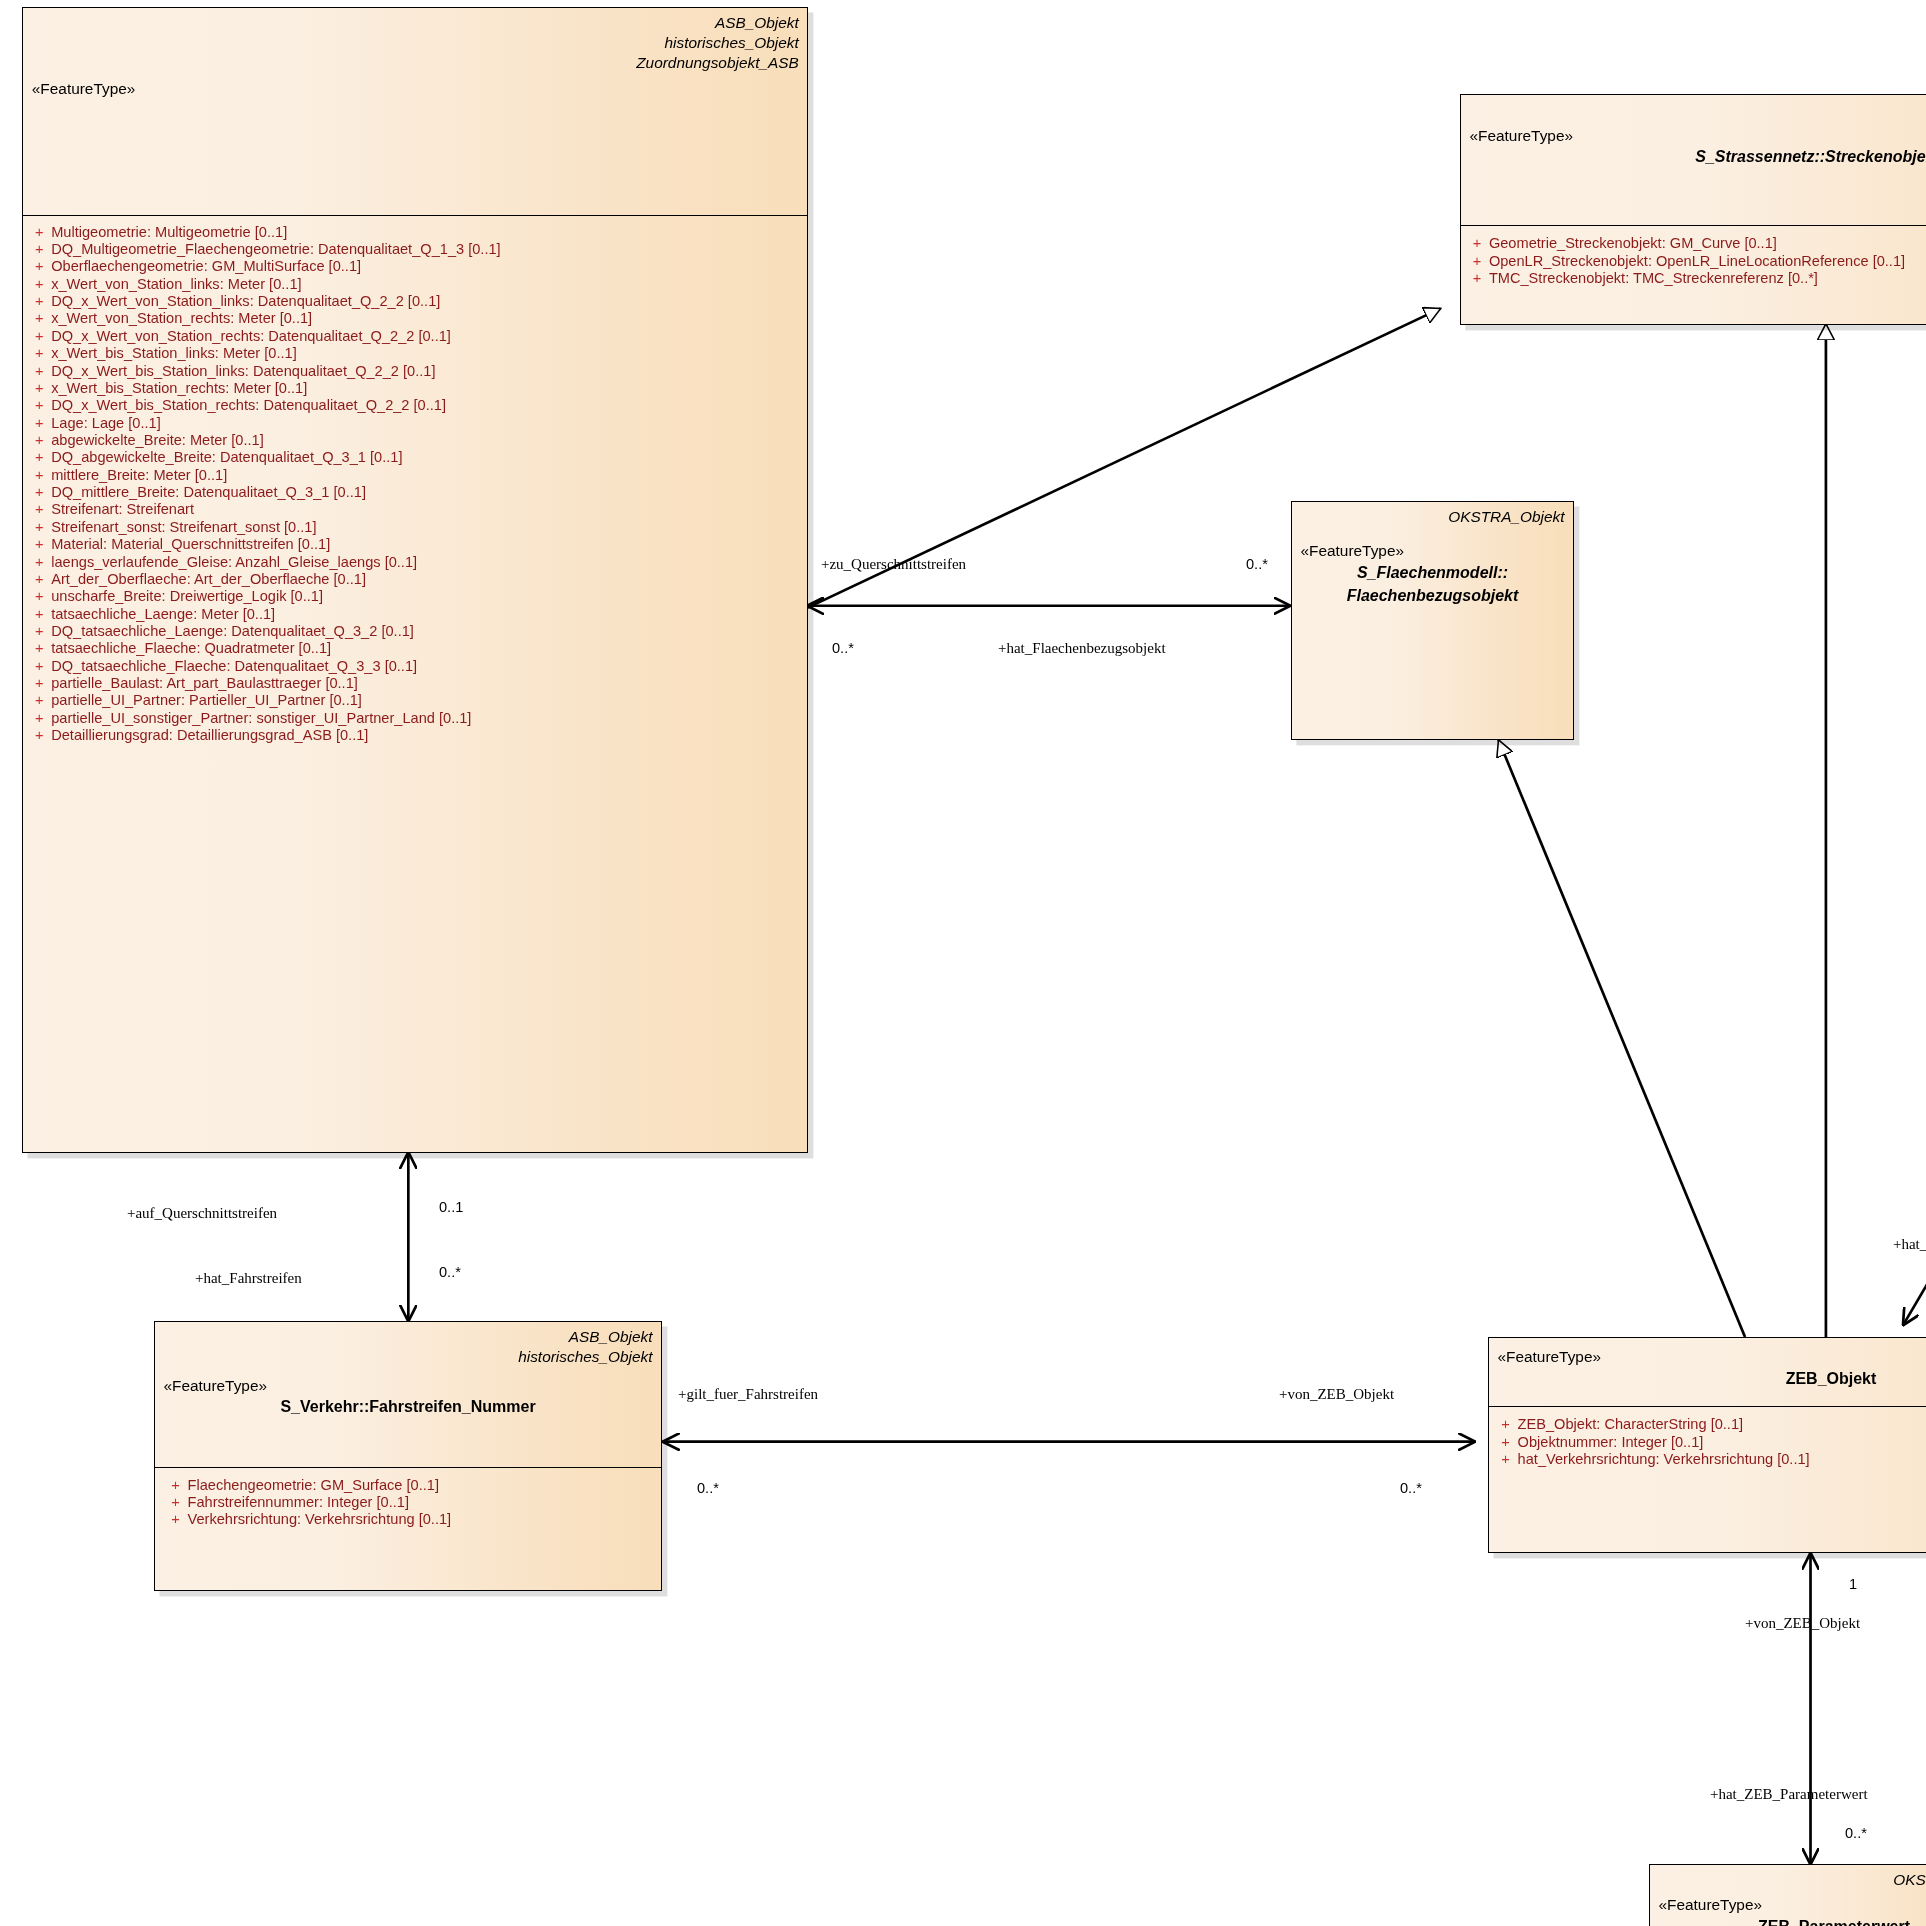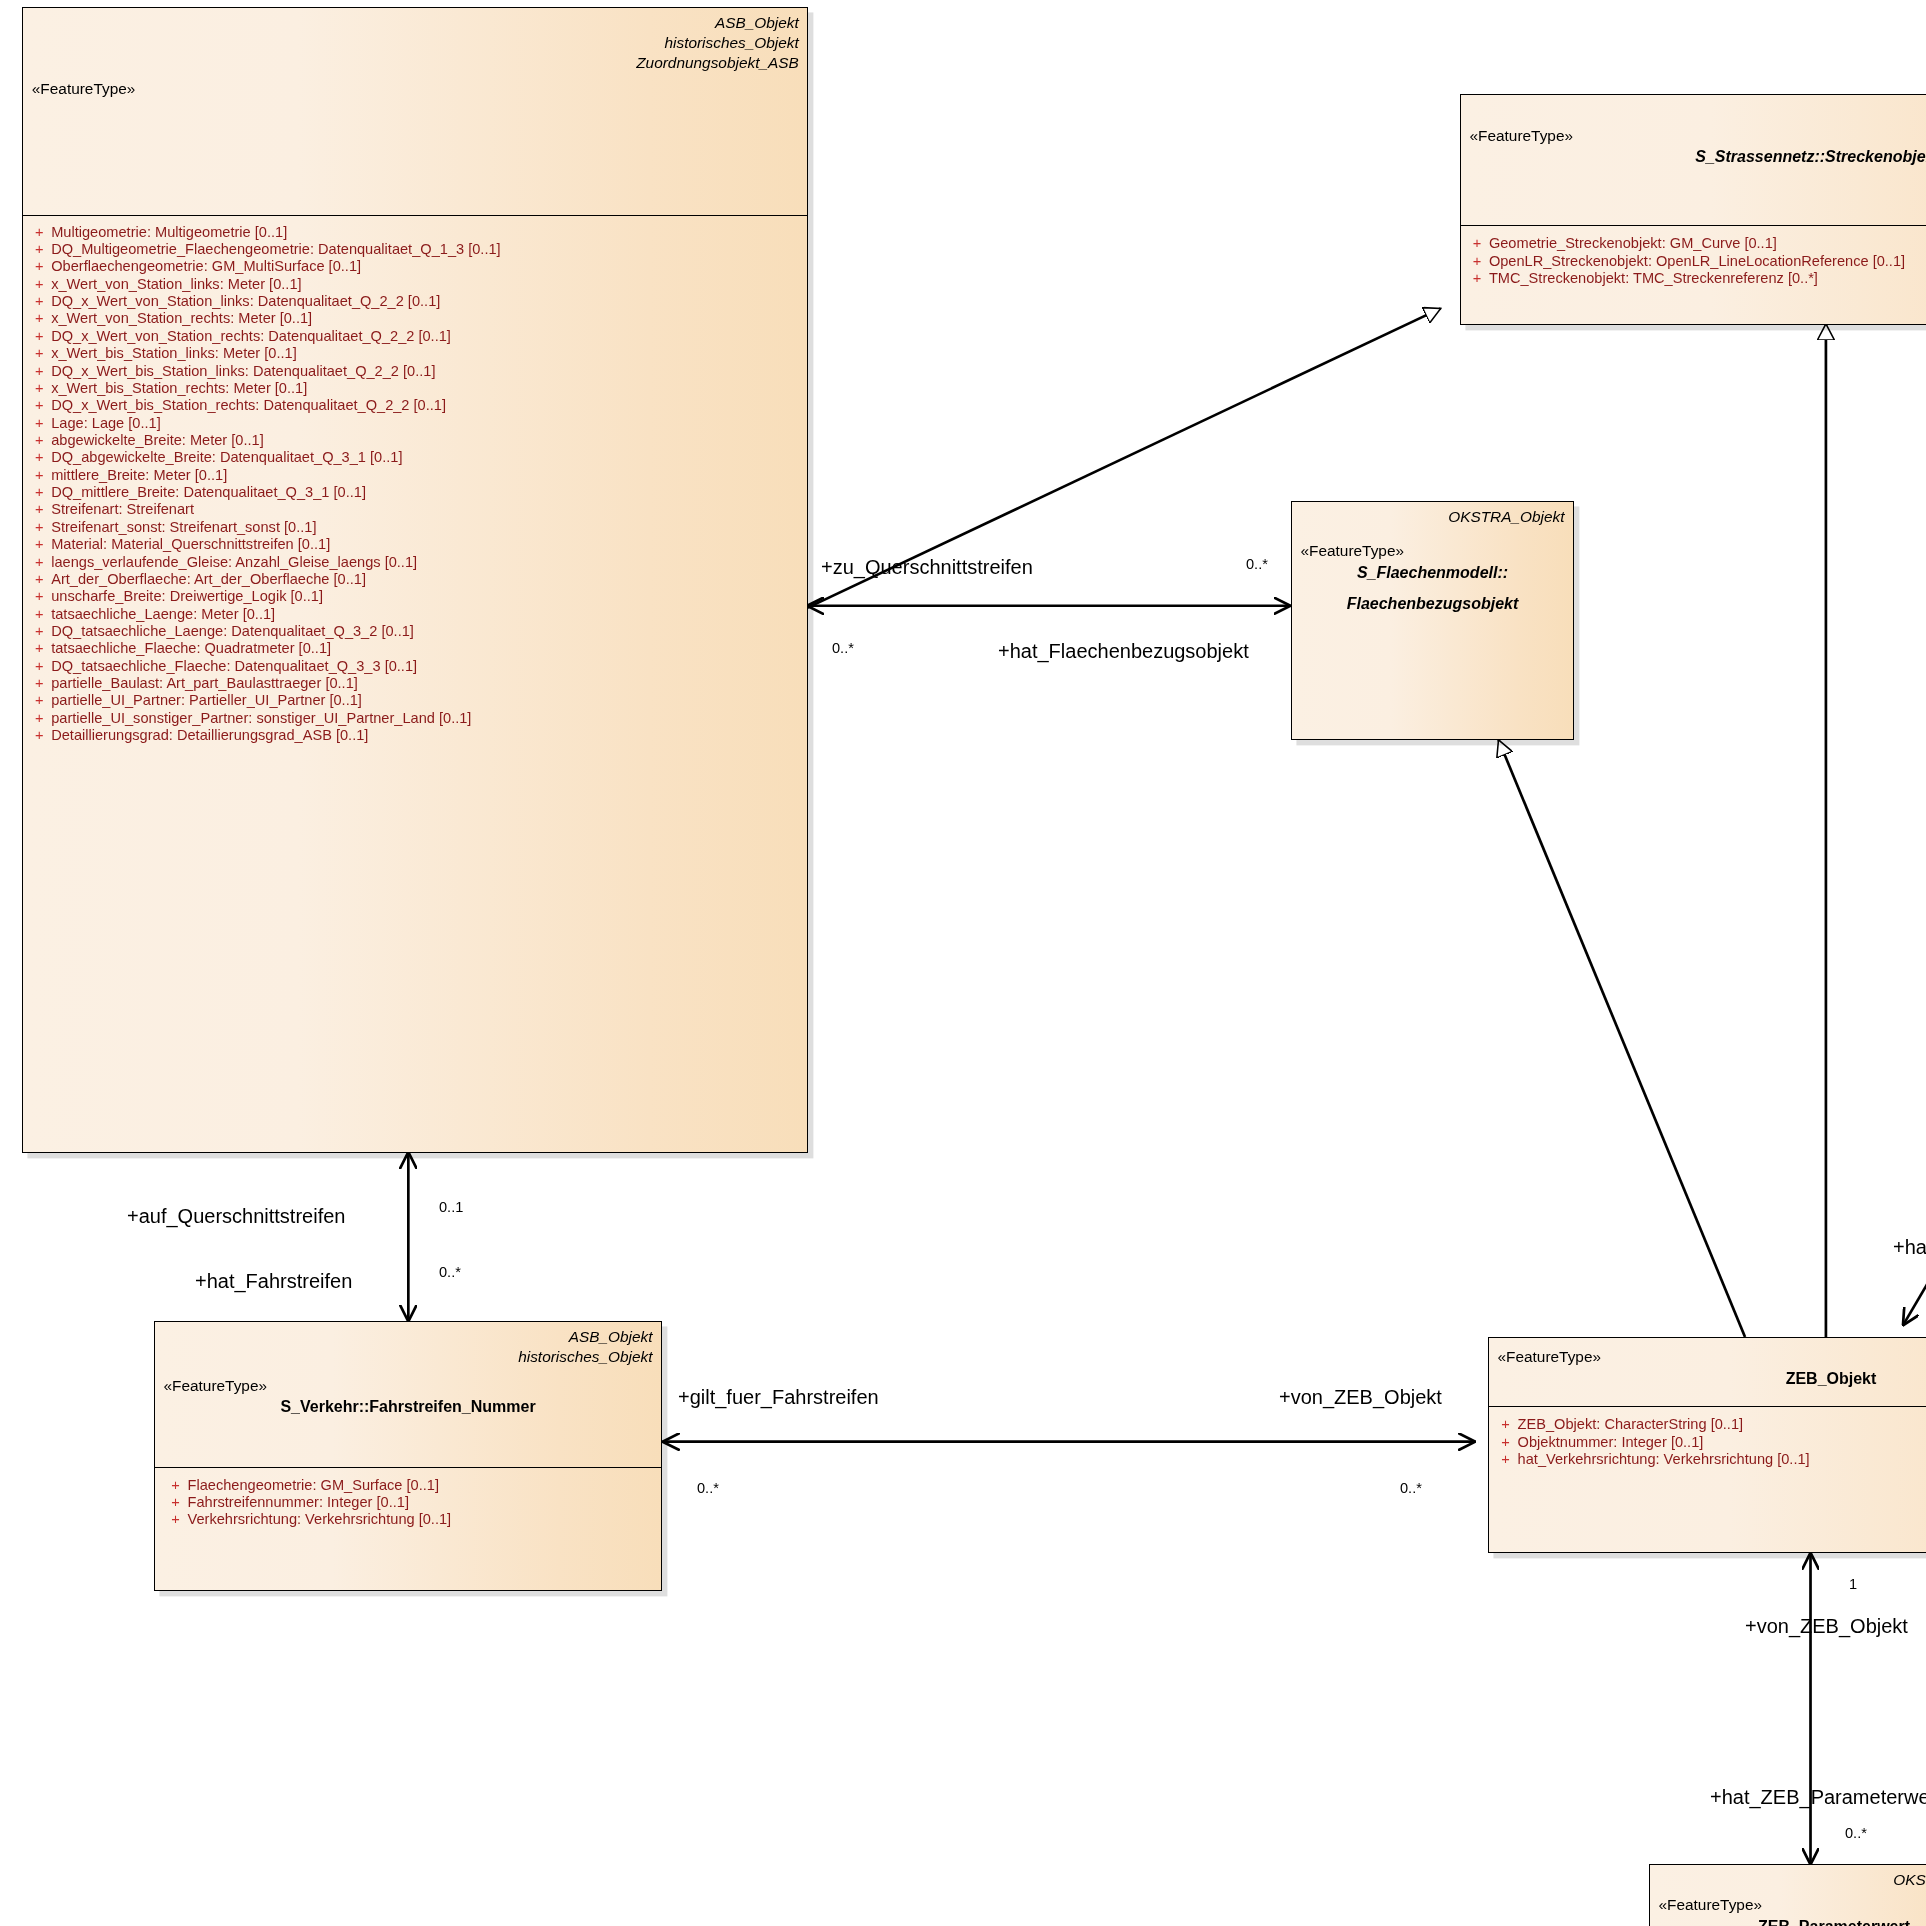--- a/index.html
+++ b/index.html
@@ -77,24 +77,25 @@
   
   .edge-layer{
     position:absolute;
     left:0; top:0;
     width:2621px;
     height:2106px;
     pointer-events:none;
   }
   .edge-label{
     position:absolute;
-    font-size:20px;
+    font-size:15px;
     color:#000000;
     white-space:nowrap;
     line-height:1;
+    font-family:Liberation Serif, serif;
   }
   .mult-label{
     position:absolute;
     font-size:14.6px;
     color:#000000;
     white-space:nowrap;
     line-height:1;
   }
 </style>
 </head>
@@ -327,21 +328,21 @@
     </div>
   </div>
 
   <div class="uml-class" style="left:1291px;top:501px;width:283px;height:239px;">
     <div class="uml-head" style="height:100%;">
       <div class="stereo-list">
         <div>OKSTRA_Objekt</div>
       </div>
       <div class="feature-type" style="margin-top:14px;">«FeatureType»</div>
       <div class="class-name abstract">S_Flaechenmodell::</div>
-      <div class="class-name abstract" style="margin-top:12px;">Flaechenbezugsobjekt</div>
+      <div class="class-name abstract" style="margin-top:4px;">Flaechenbezugsobjekt</div>
     </div>
   </div>
 
   <div class="uml-class" style="left:154px;top:1321px;width:508px;height:270px;">
     <div class="uml-head with-sep" style="height:146px;">
       <div class="stereo-list">
         <div>ASB_Objekt</div>
         <div>historisches_Objekt</div>
       </div>
       <div class="feature-type" style="margin-top:8.5px;">«FeatureType»</div>

